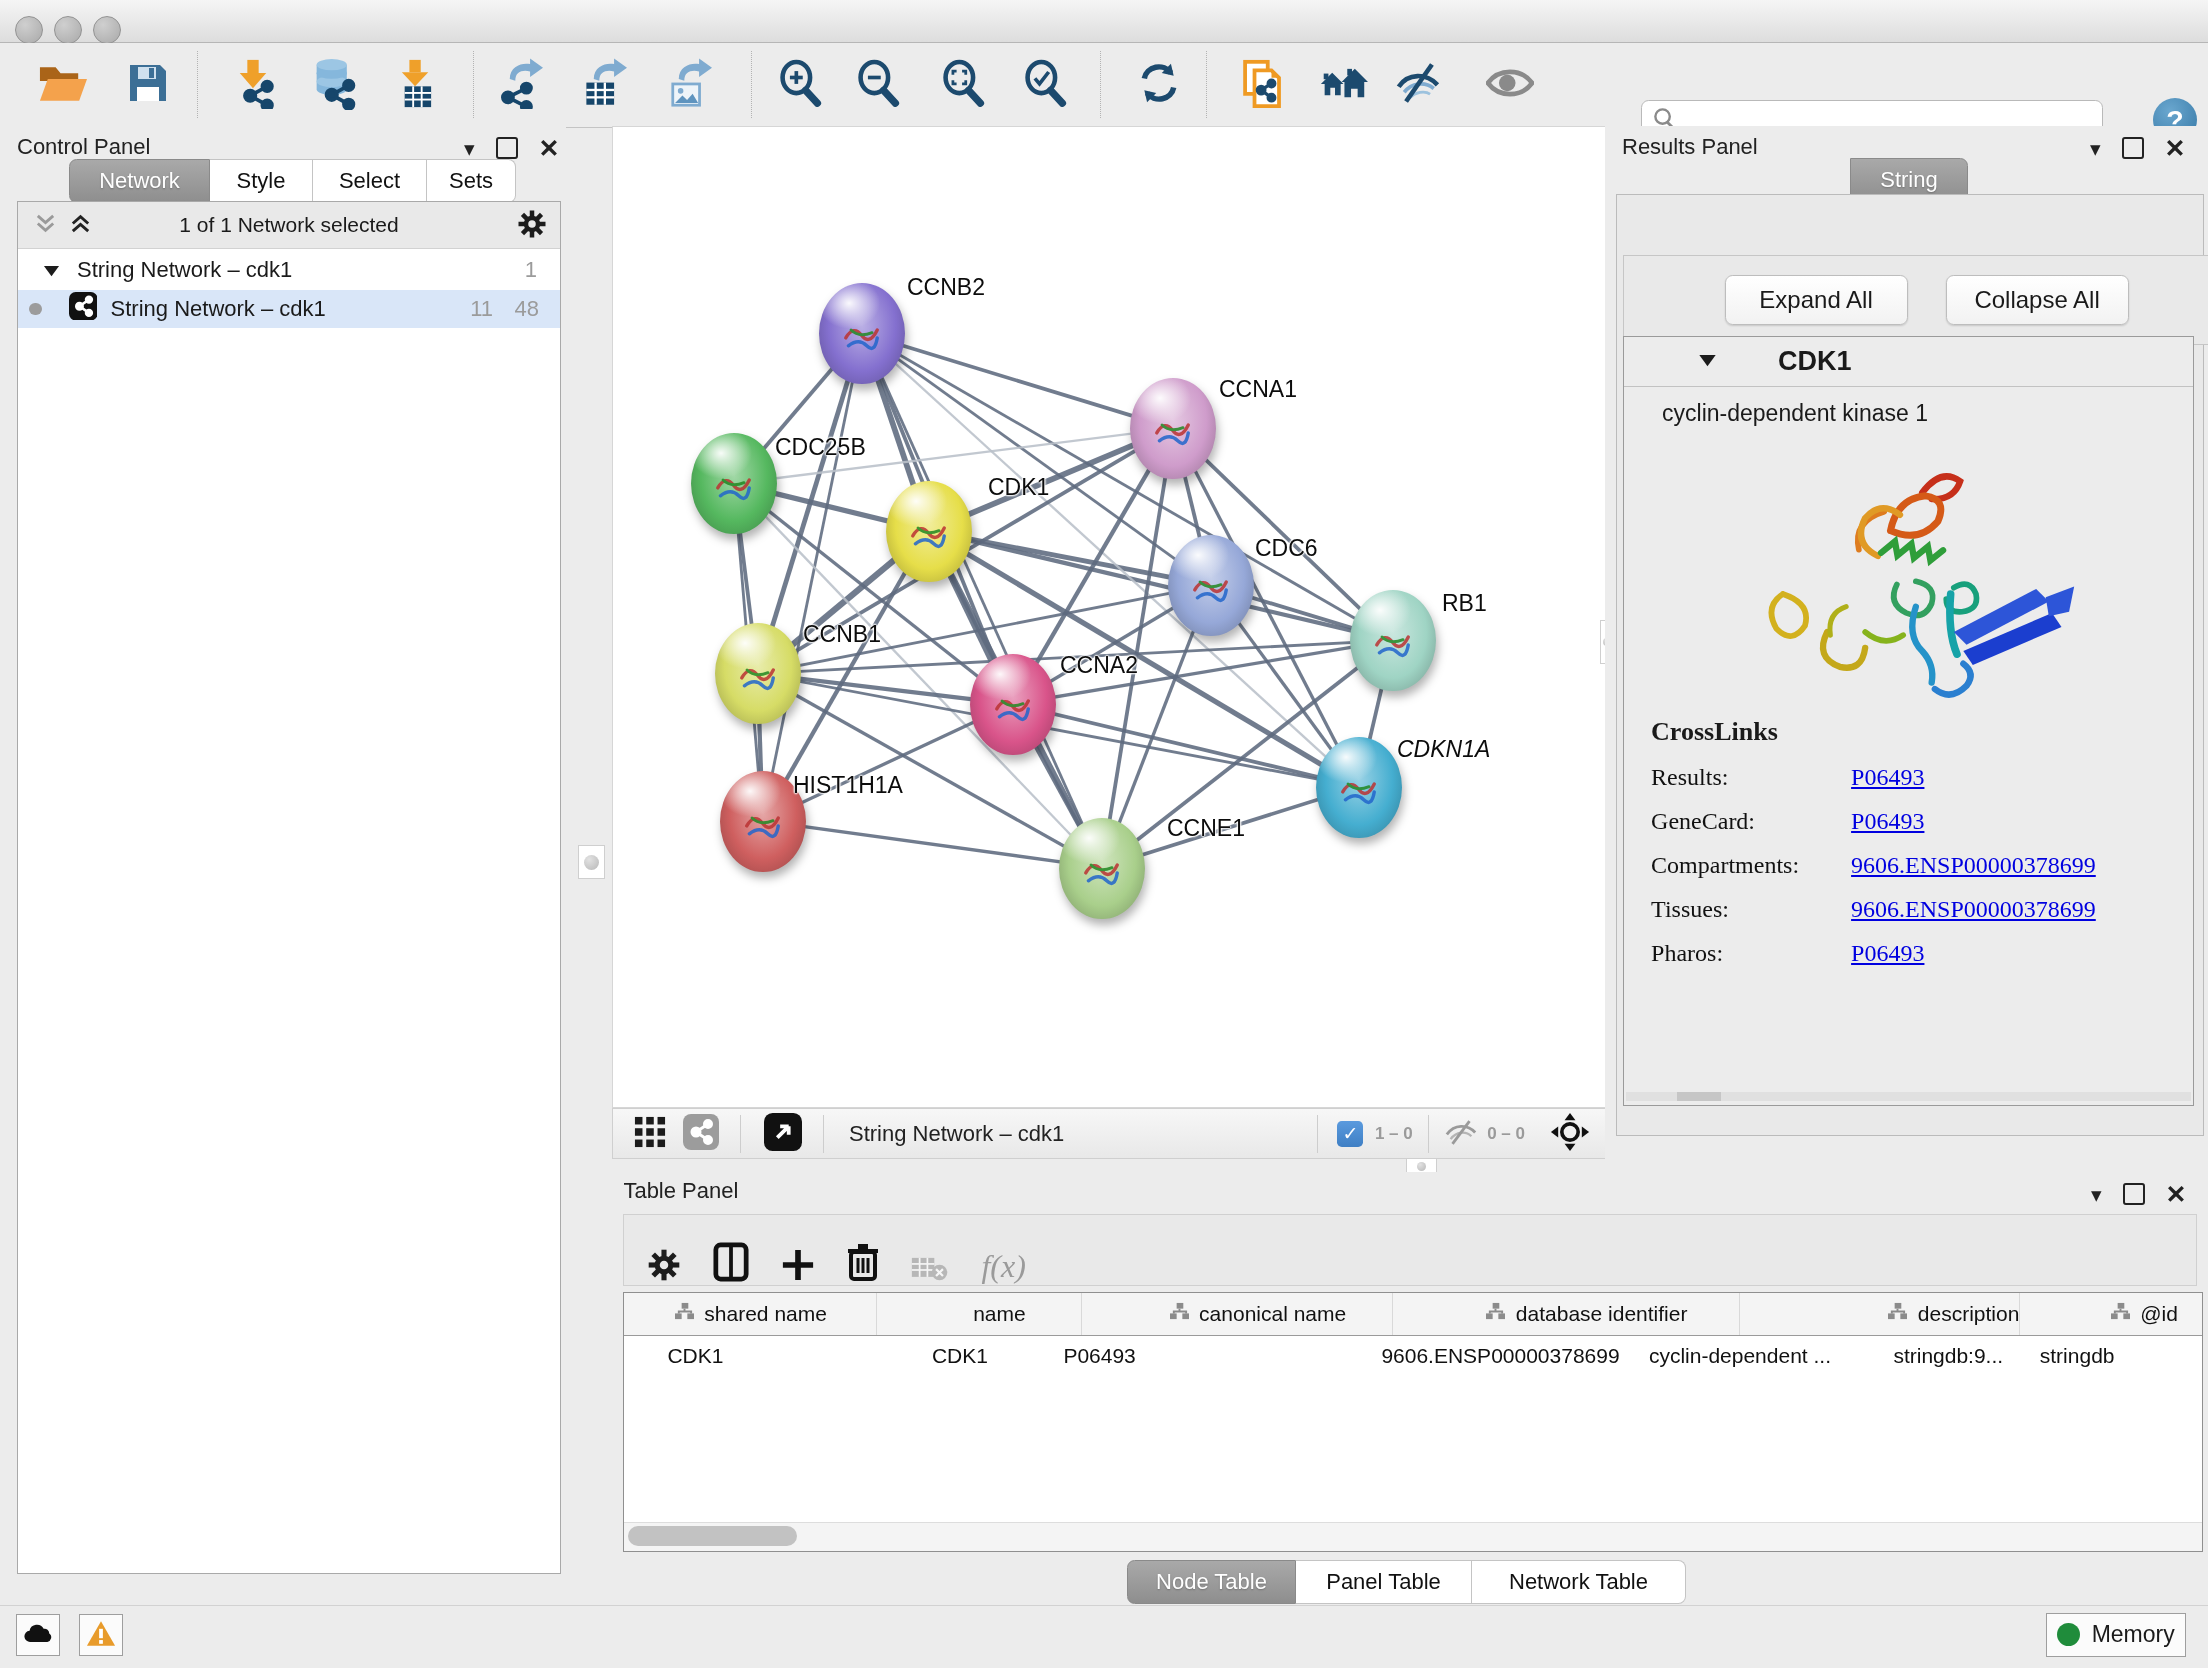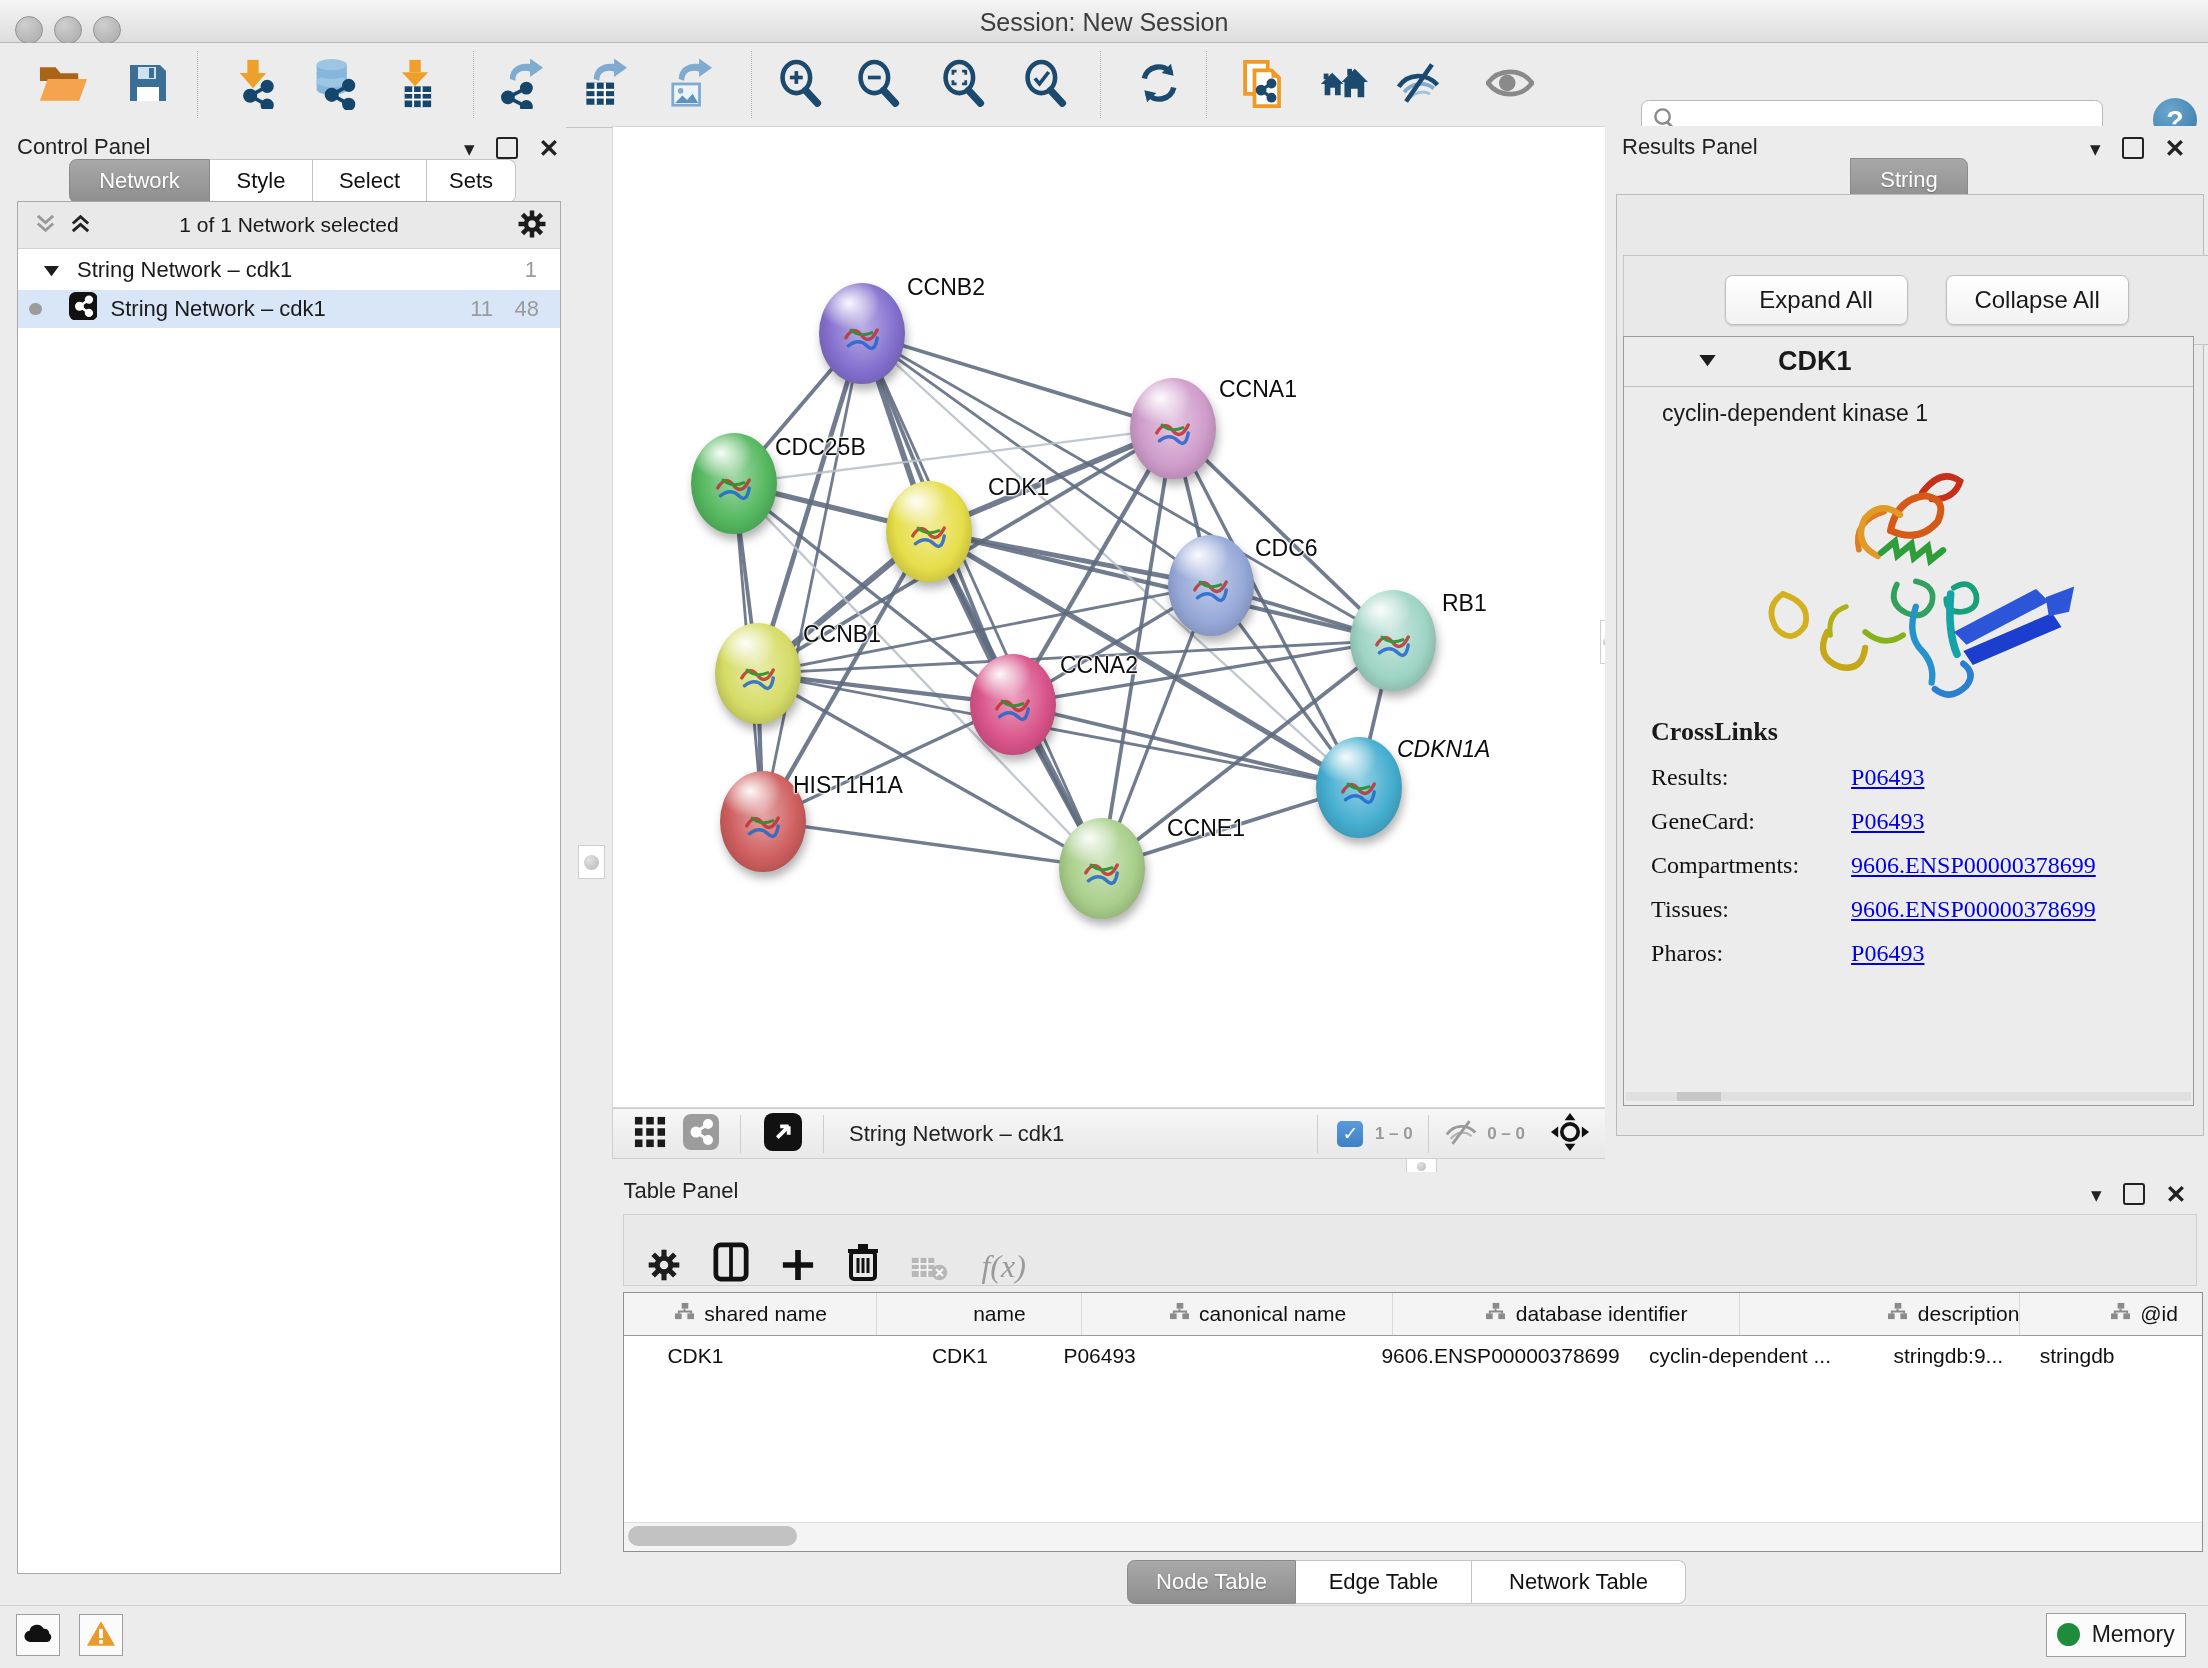--- a/index.html
+++ b/index.html
@@ -105,21 +105,20 @@
               display:flex;align-items:center;justify-content:center;gap:11.4px;font-size:23px;box-sizing:border-box;}
   #memory-dot{width:23px;height:23px;border-radius:50%;background:#1f8c3b;}
 </style>
 </head>
 <body>
 
 <div id="titlebar" class="abs">
   <span class="traffic" style="left:15px"></span>
   <span class="traffic" style="left:54px"></span>
   <span class="traffic" style="left:93px"></span>
-  <div id="win-title">Session: New Session</div>
 </div>
 
 <div id="toolbar" class="abs">
   <div id="search-box">
     <span style="margin-right:7.6px">
       <svg width="25" height="25" viewBox="0 0 26 26">
           <circle cx="11" cy="11" r="7.5" fill="none" stroke="#8a8a8a" stroke-width="2.5"></circle>
           <line x1="16" y1="17" x2="23" y2="24" stroke="#8a8a8a" stroke-width="3"></line>
         </svg>
     </span>
@@ -833,21 +832,21 @@
           <div class="td" style="width: 247px; padding-left: 11.4px;">stringdb</div>
         </div>
       </div>
     <div id="tp-scroll">
       <div id="tp-thumb"></div>
     </div>
   </div>
 
   <div class="tabgroup" style="left:515px;top:388px" id="tp-tabs">
       <span class="tab active" style="width: 167px;">Node Table</span>
-      <span class="tab" style="width: 175px;">Edge Table</span>
+      <span class="tab" style="width: 175px;">Panel Table</span>
       <span class="tab" style="width: 213px;">Network Table</span>
     </div>
 </div>
 
 <div id="statusbar" class="abs">
   <div class="sb-box" style="left:16px">
     <span>
       <svg width="30" height="21" viewBox="0 0 32 22">
           <path d="M8 20 a6 6 0 0 1 -1 -12 a8 8 0 0 1 15 -2 a5 5 0 0 1 6 5 a5 5 0 0 1 -2 9z" fill="#111"></path>
         </svg>

